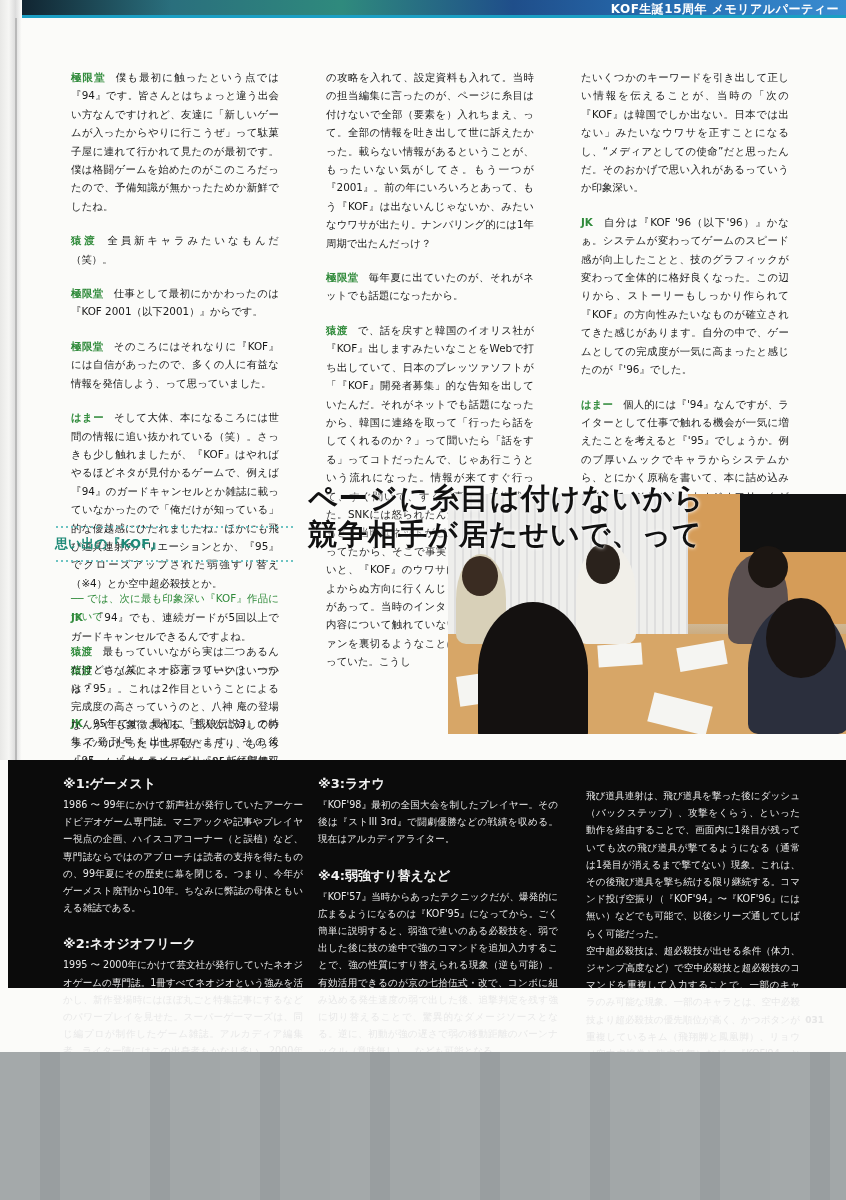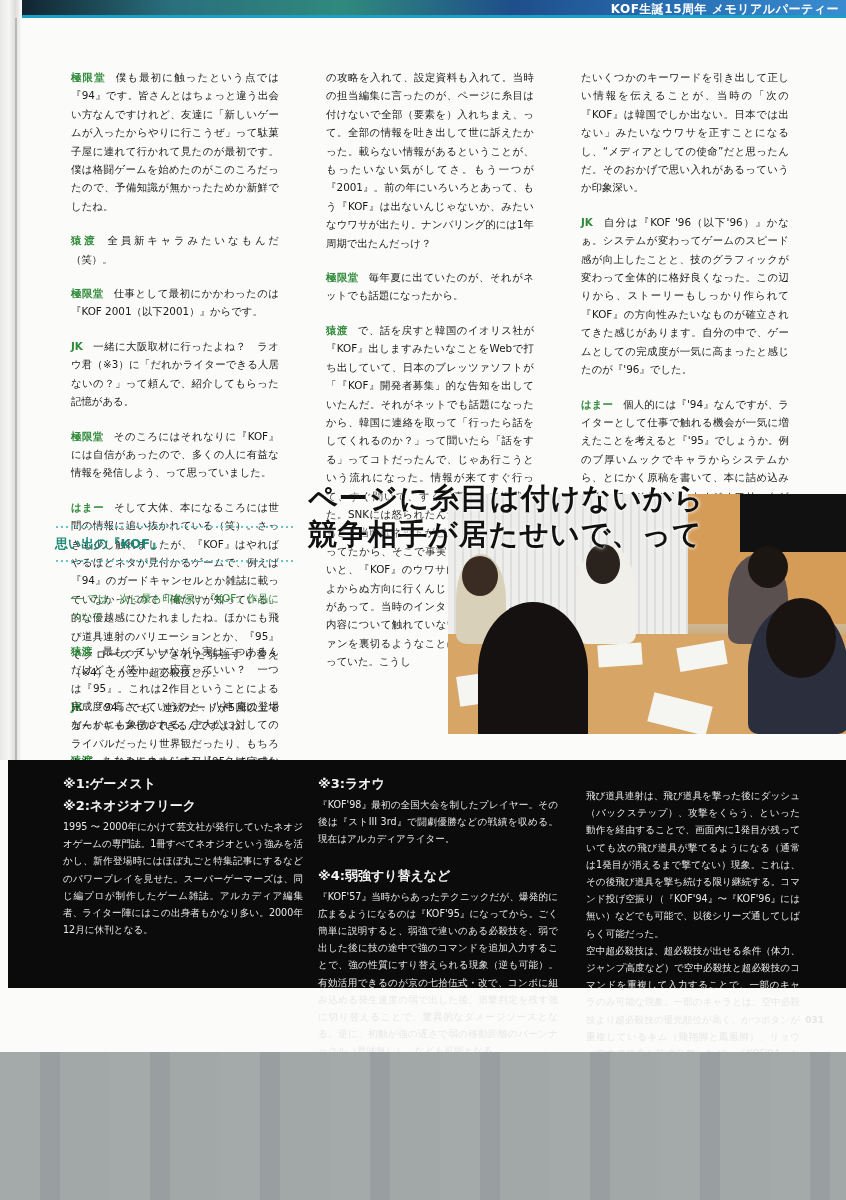--- a/index.html
+++ b/index.html
@@ -63,21 +63,20 @@
     <span class="header-title">KOF生誕15周年 メモリアルパーティー</span>
   </div>
   <div class="gutter">
       <div class="gutter-line"></div>
     </div>
 
   <div class="col col1">
     <p class="para"><span class="sp">極限堂</span><span>僕も最初に触ったという点では『94』です。皆さんとはちょっと違う出会い方なんですけれど、友達に「新しいゲームが入ったからやりに行こうぜ」って駄菓子屋に連れて行かれて見たのが最初です。僕は格闘ゲームを始めたのがこのころだったので、予備知識が無かったためか新鮮でしたね。</span></p>
     <p class="para"><span class="sp">猿渡</span><span>全員新キャラみたいなもんだ（笑）。</span></p>
     <p class="para"><span class="sp">極限堂</span><span>仕事として最初にかかわったのは『KOF 2001（以下2001）』からです。</span></p>
-    <p class="para"><span class="sp">JK</span><span>一緒に大阪取材に行ったよね？　ラオウ君（※3）に「だれかライターできる人居ないの？」って頼んで、紹介してもらった記憶がある。</span></p>
     <p class="para"><span class="sp">極限堂</span><span>そのころにはそれなりに『KOF』には自信があったので、多くの人に有益な情報を発信しよう、って思っていました。</span></p>
     <p class="para"><span class="sp">はまー</span><span>そして大体、本になるころには世間の情報に追い抜かれている（笑）。さっきも少し触れましたが、『KOF』はやればやるほどネタが見付かるゲームで、例えば『94』のガードキャンセルとか雑誌に載っていなかったので「俺だけが知っている」的な優越感にひたれましたね。ほかにも飛び道具連射のバリエーションとか、『95』でクローズアップされた弱強すり替え（※4）とか空中超必殺技とか。</span></p>
     <p class="para"><span class="sp">JK</span><span>『94』でも、連続ガードが5回以上でガードキャンセルできるんですよね。</span></p>
     <p class="para"><span class="sp">猿渡</span><span>ちなみにネオジオフリークはいつから？</span></p>
     <p class="para"><span class="sp">JK</span><span>95年です。最初に『餓狼伝説3』の特集で発刊号を出しています。その後『95』、『サムライスピリッツ 斬紅郎無双剣』みたいな流れですね。</span></p>
   </div>
 
   <div class="section-head">
     <div class="wavy"></div>
     <div class="section-title">思い出の『KOF』</div>
@@ -122,20 +121,21 @@
   </div>
 
   <div class="headline">
     <div>ページに糸目は付けないから</div>
     <div>競争相手が居たせいで、って</div>
   </div>
 
   <div class="notes">
     <div class="ncol n1">
       <div class="ntitle">※1:ゲーメスト</div>
+      <p class="ntext">1986 〜 99年にかけて新声社が発行していたアーケードビデオゲーム専門誌。マニアックや記事やプレイヤー視点の企画、ハイスコアコーナー（と誤植）など、専門誌ならではのアプローチは読者の支持を得たものの、99年夏にその歴史に幕を閉じる。つまり、今年がゲーメスト廃刊から10年。ちなみに弊誌の母体ともいえる雑誌である。</p>
       <div class="ntitle">※2:ネオジオフリーク</div>
       <p class="ntext">1995 〜 2000年にかけて芸文社が発行していたネオジオゲームの専門誌。1冊すべてネオジオという強みを活かし、新作登場時にはほぼ丸ごと特集記事にするなどのパワープレイを見せた。スーパーゲーマーズは、同じ編プロが制作したゲーム雑誌。アルカディア編集者、ライター陣にはこの出身者もかなり多い。2000年12月に休刊となる。</p>
     </div>
     <div class="ncol n2">
       <div class="ntitle">※3:ラオウ</div>
       <p class="ntext">『KOF'98』最初の全国大会を制したプレイヤー。その後は『ストIII 3rd』で闘劇優勝などの戦績を収める。現在はアルカディアライター。</p>
       <div class="ntitle">※4:弱強すり替えなど</div>
       <p class="ntext">『KOF'57』当時からあったテクニックだが、爆発的に広まるようになるのは『KOF'95』になってから。ごく簡単に説明すると、弱強で違いのある必殺技を、弱で出した後に技の途中で強のコマンドを追加入力することで、強の性質にすり替えられる現象（逆も可能）。有効活用できるのが京の七拾伍式・改で、コンボに組み込める発生速度の弱で出した後、追撃判定を残す強に切り替えることで、驚異的なダメージソースとなる。逆に、初動が強の遅さで弱の移動距離のバーンナックル（意味無し）、なども可能となる。</p>
     </div>
     <div class="ncol n3">

